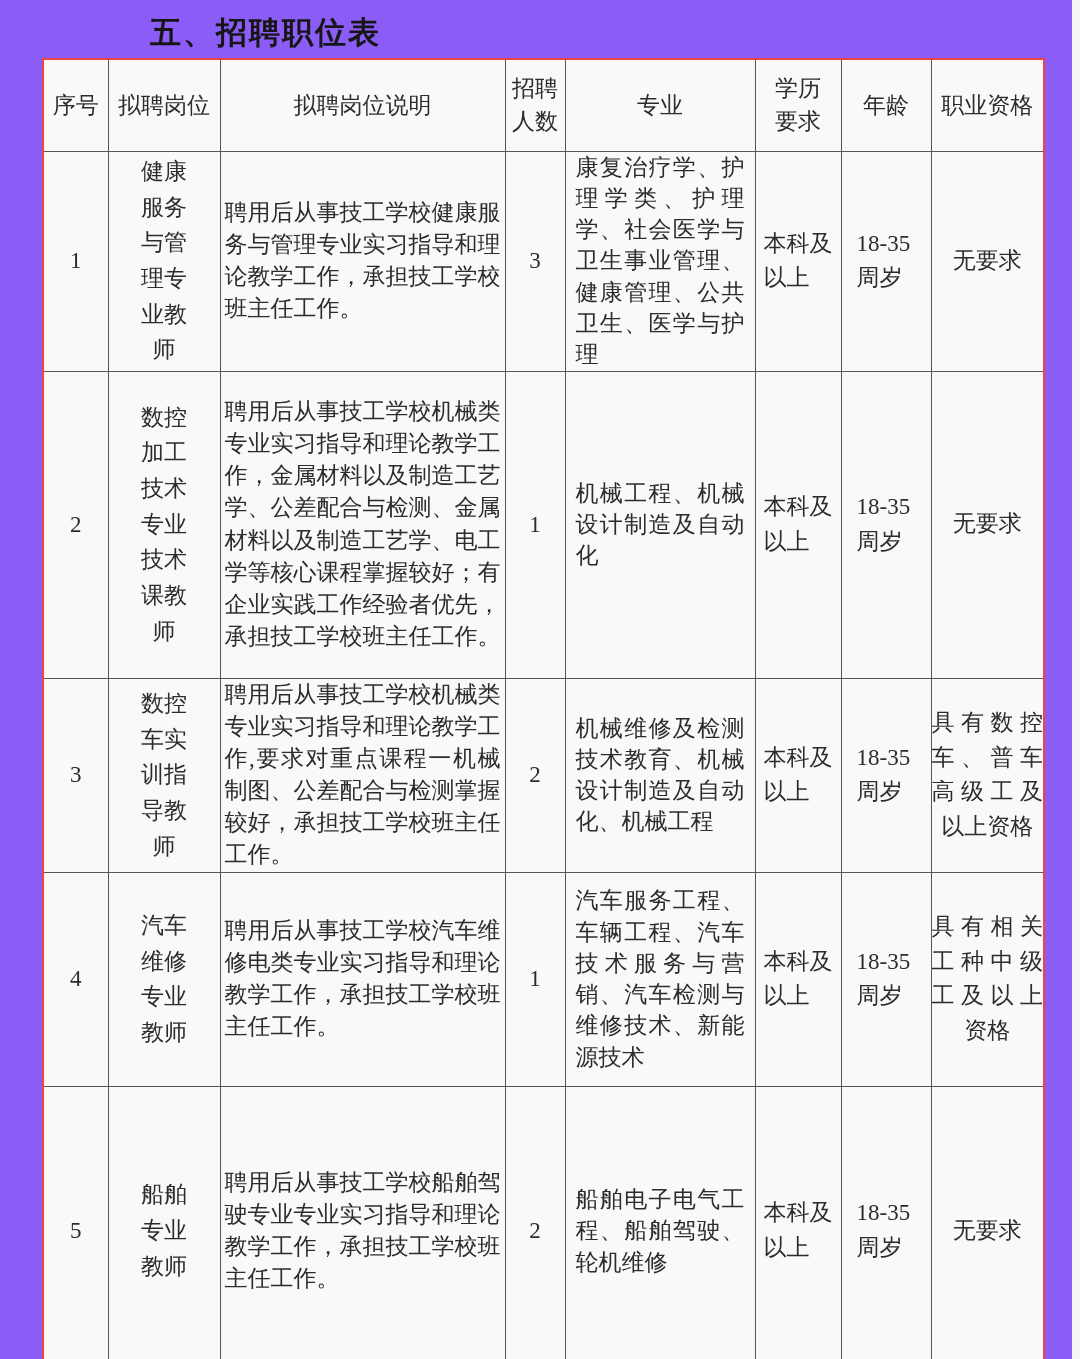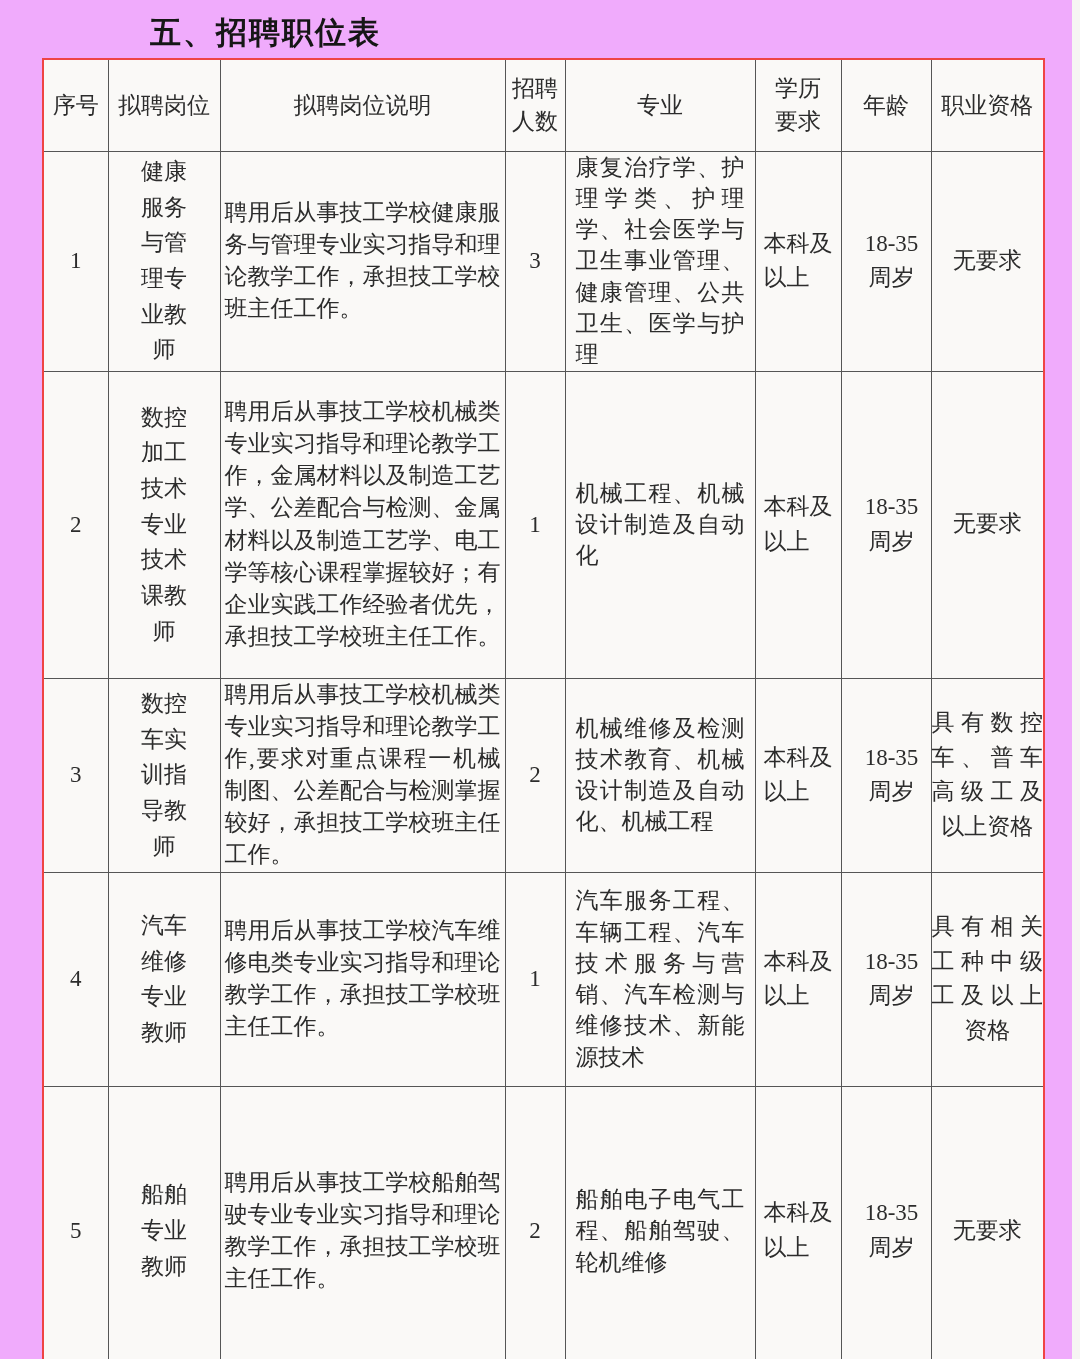--- a/index.html
+++ b/index.html
@@ -4,21 +4,21 @@
 <style>
   html, body {
     margin: 0;
     padding: 0;
     background: #f6f5f3;
   }
   .doc {
     position: relative;
     width: 1072px;
     height: 1359px;
-    background: #f0abfc;
+    background: #8b5cf6;
     font-family: "Liberation Serif", serif;
     color: #2c2c2c;
     overflow: hidden;
   }
   .doc-title {
     position: absolute;
     left: 150px;
     top: 12px;
     margin: 0;
     font-family: "Liberation Sans", sans-serif;
@@ -71,21 +71,21 @@
     text-justify: inter-character;
     padding: 0 10px;
     line-height: 1.36;
   }
   td.c-edu {
     text-align: left;
     padding: 0 6px 0 8px;
     line-height: 1.5;
   }
   td.c-age {
-    text-align: center;
+    text-align: left;
     padding: 0 4px 0 15px;
     line-height: 1.5;
   }
   td.c-qual {
     text-align: justify;
     text-align-last: center;
     text-justify: inter-character;
     padding: 0 0;
     line-height: 1.5;
   }

